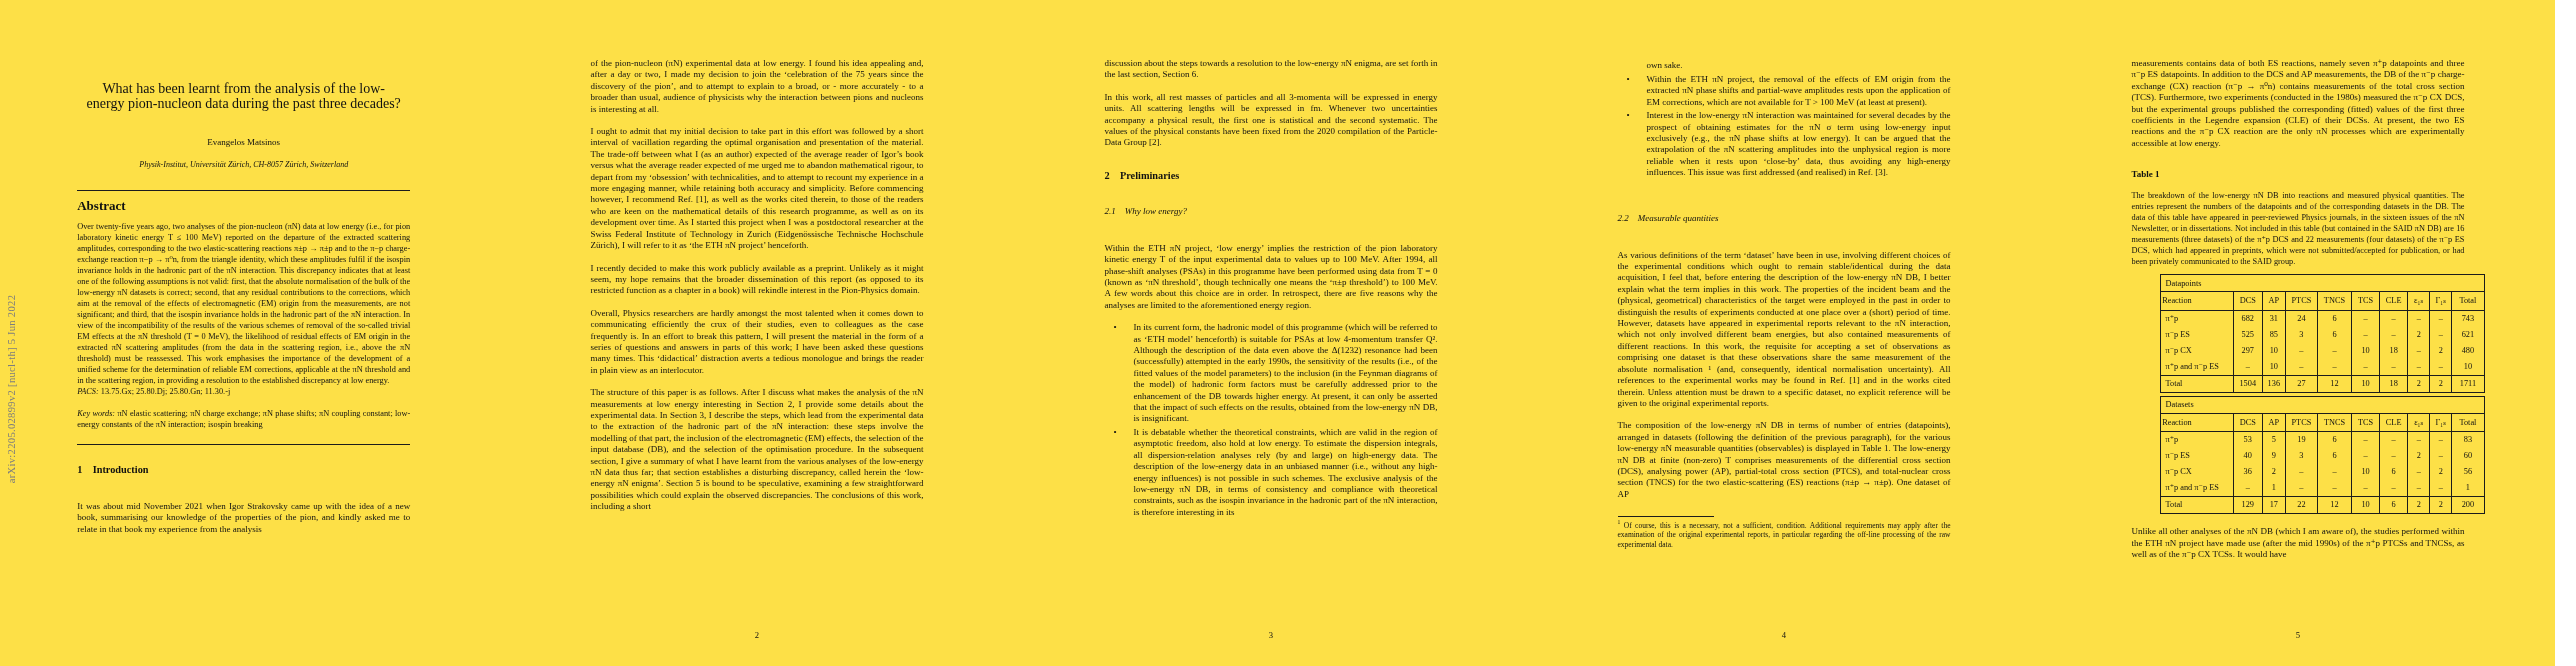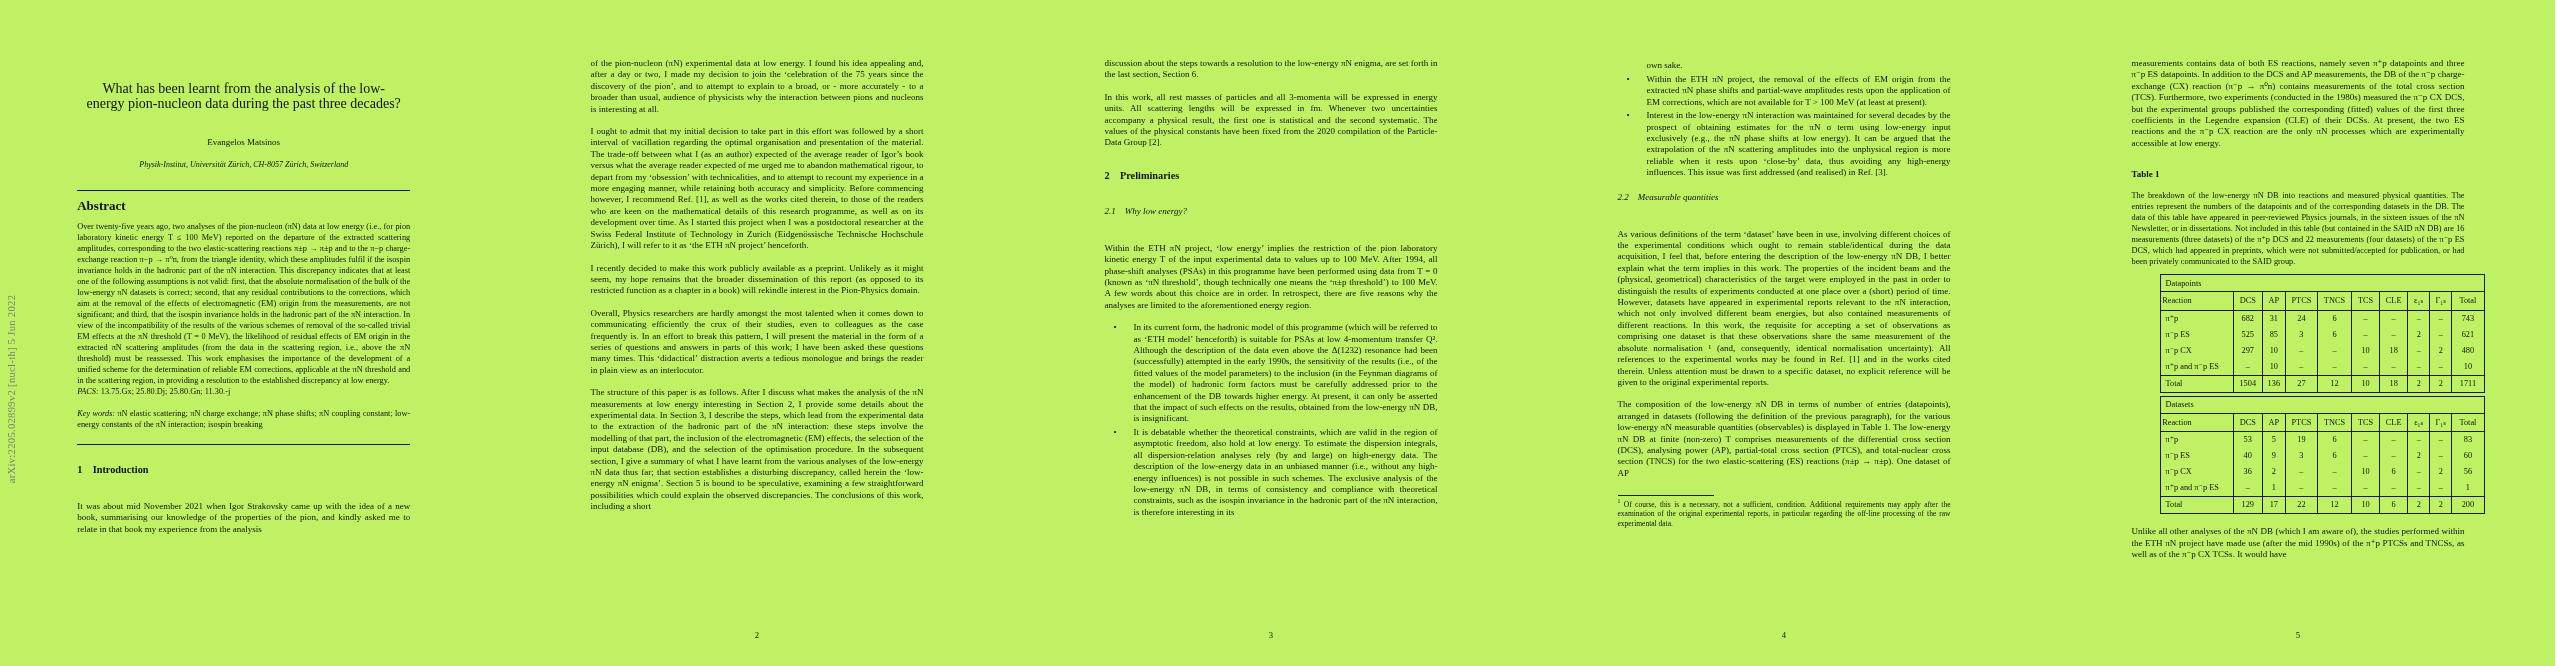--- a/index.html
+++ b/index.html
@@ -2,21 +2,21 @@
 <html style="font-size:9px"><head>
 <meta charset="utf-8">
 <style>
   html,body{margin:0;padding:0;}
   body{
     width:2576px;height:667px;position:relative;overflow:hidden;
     background:#ffffff;color:#111111;
     font-family:"Liberation Serif","DejaVu Serif",serif;
     font-size:9px;line-height:11.4px;
   }
-  .page{position:absolute;top:0;width:514px;height:667px;background:#bef264;overflow:hidden;}
+  .page{position:absolute;top:0;width:514px;height:667px;background:#fde047;overflow:hidden;}
   #page-1{left:-13.3px;} #page-2{left:500px;} #page-3{left:1014px;} #page-4{left:1527px;} #page-5{left:2041px;}
   .col{width:333px;margin:0 auto;text-align:justify;}
   .col1{padding-top:81px;}
   .colN{padding-top:58px;}
   p{margin:11px 0 0;}
   p.first{margin-top:0;}
   
   .arxiv{
     position:absolute;left:25.6px;top:389px;white-space:nowrap;
     transform:translate(-50%,-50%) rotate(-90deg);
@@ -110,21 +110,21 @@
   <div class="pagenum">3</div>
 </div>
 
 <div class="page" id="page-4">
   <div class="col colN">
     <ul class="blist" style="margin-top:0;">
       <li class="nobullet">own sake.</li>
       <li class="bullet">Within the ETH πN project, the removal of the effects of EM origin from the extracted πN phase shifts and partial-wave amplitudes rests upon the application of EM corrections, which are not available for T &gt; 100 MeV (at least at present).</li>
       <li class="bullet">Interest in the low-energy πN interaction was maintained for several decades by the prospect of obtaining estimates for the πN σ term using low-energy input exclusively (e.g., the πN phase shifts at low energy). It can be argued that the extrapolation of the πN scattering amplitudes into the unphysical region is more reliable when it rests upon ‘close-by’ data, thus avoiding any high-energy influences. This issue was first addressed (and realised) in Ref. [3].</li>
     </ul>
-    <h3 class="subsec" style="margin-top:13px;">2.2 Measurable quantities</h3>
+    <h3 class="subsec" style="margin-top:34px;">2.2 Measurable quantities</h3>
     <p class="after-head">As various definitions of the term ‘dataset’ have been in use, involving different choices of the experimental conditions which ought to remain stable/identical during the data acquisition, I feel that, before entering the description of the low-energy πN DB, I better explain what the term implies in this work. The properties of the incident beam and the (physical, geometrical) characteristics of the target were employed in the past in order to distinguish the results of experiments conducted at one place over a (short) period of time. However, datasets have appeared in experimental reports relevant to the πN interaction, which not only involved different beam energies, but also contained measurements of different reactions. In this work, the requisite for accepting a set of observations as comprising one dataset is that these observations share the same measurement of the absolute normalisation ¹ (and, consequently, identical normalisation uncertainty). All references to the experimental works may be found in Ref. [1] and in the works cited therein. Unless attention must be drawn to a specific dataset, no explicit reference will be given to the original experimental reports.</p>
     <p>The composition of the low-energy πN DB in terms of number of entries (datapoints), arranged in datasets (following the definition of the previous paragraph), for the various low-energy πN measurable quantities (observables) is displayed in Table 1. The low-energy πN DB at finite (non-zero) T comprises measurements of the differential cross section (DCS), analysing power (AP), partial-total cross section (PTCS), and total-nuclear cross section (TNCS) for the two elastic-scattering (ES) reactions (π±p → π±p). One dataset of AP</p>
     <div class="footnote">
       <hr class="fn-rule">
       <p class="fn-text first"><sup>1</sup> <span>Of course, this is a necessary, not a sufficient, condition. Additional requirements may apply after the examination of the original experimental reports, in particular regarding the off-line processing of the raw experimental data.</span></p>
     </div>
   </div>
   <div class="pagenum">4</div>
 </div>
 

